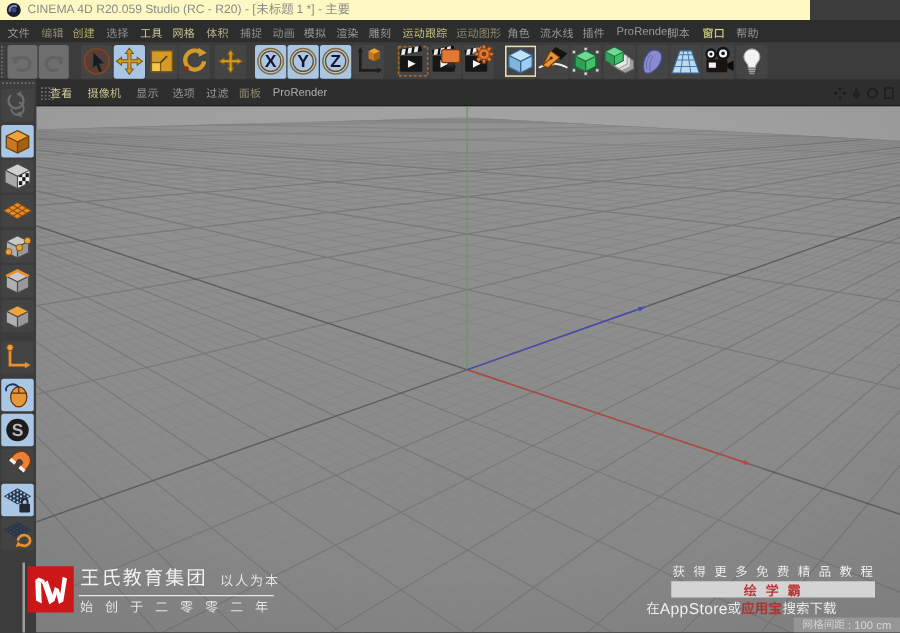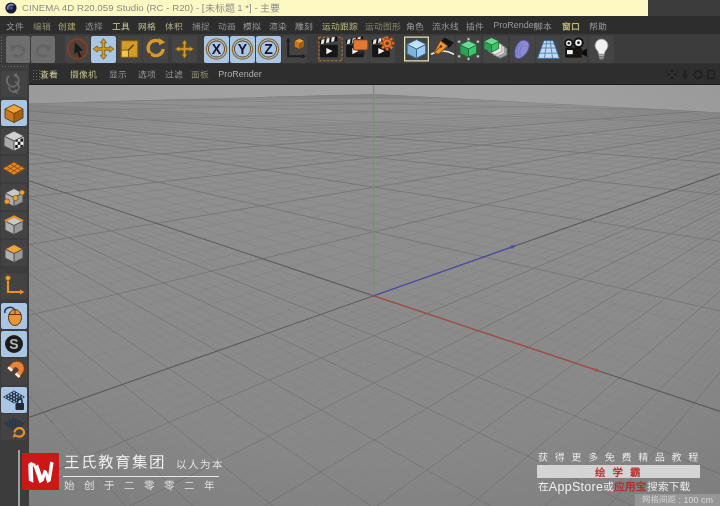--- a/index.html
+++ b/index.html
@@ -998,21 +998,21 @@
     <div class="abs" style="left:507.5px;top:380px;width:163px;height:12.5px;background:#d4d4d4"></div>
     <div class="abs" style="left:566.2px;top:381.8px">
       <svg width="45.5" height="10.5" style="display:block;overflow:visible">
         <g transform="translate(0,9.24) scale(0.01050)" fill="#b82020" stroke="#b82020" stroke-width="28" stroke-linejoin="round">
           <use href="#u7ed8" x="0"></use>
           <use href="#u5b66" x="1667"></use>
           <use href="#u9738" x="3333"></use>
         </g>
       </svg>
     </div>
-    <div class="abs" style="left:509px;top:394.5px;font-size:12.5px;color:#f0f0f0;white-space:nowrap"><svg width="10.8" height="10.8" style="vertical-align:-1.5px;overflow:visible">
+    <div class="abs" style="left:488px;top:394.5px;font-size:12.5px;color:#f0f0f0;white-space:nowrap"><svg width="10.8" height="10.8" style="vertical-align:-1.5px;overflow:visible">
         <g transform="translate(0,9.50) scale(0.01080)" fill="#f0f0f0">
           <use href="#u5728" x="0"></use>
         </g>
       </svg><span style="letter-spacing:0.3px">AppStore</span><svg width="10.8" height="10.8" style="vertical-align:-1.5px;overflow:visible">
         <g transform="translate(0,9.50) scale(0.01080)" fill="#f0f0f0">
           <use href="#u6216" x="0"></use>
         </g>
       </svg><svg width="32.4" height="10.8" style="vertical-align:-1.5px;overflow:visible">
         <g transform="translate(0,9.50) scale(0.01080)" fill="#b62a2a" stroke="#b62a2a" stroke-width="30" stroke-linejoin="round">
           <use href="#u5e94" x="0"></use>

